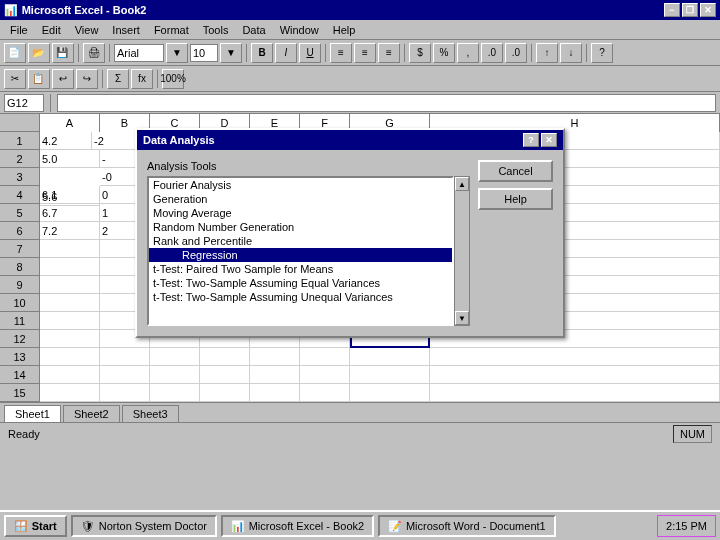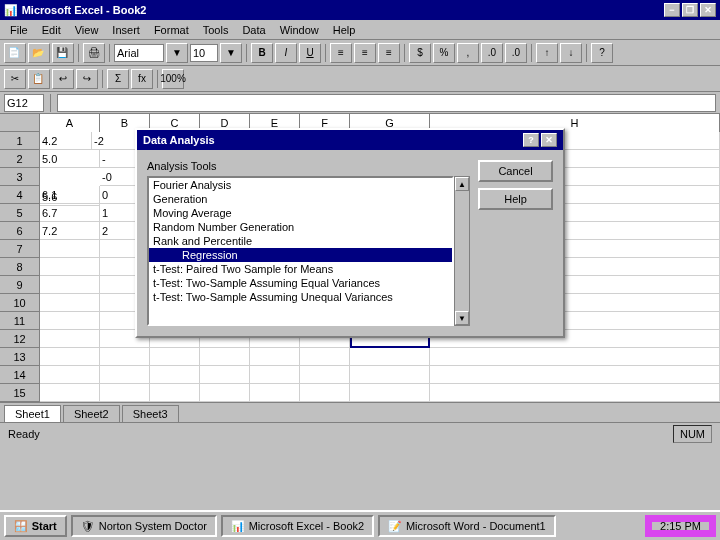--- a/index.html
+++ b/index.html
@@ -260,21 +260,21 @@
       font-size: 11px;
       display: flex;
       align-items: center;
       gap: 4px;
       cursor: pointer;
       min-width: 100px;
     }
     .taskbar-time {
       margin-left: auto;
       background: #c0c0c0;
-      border: 7px solid #d946ef;
+      border: 1px solid #d946ef;
       height: 22px;
       padding: 0 8px;
       font-size: 11px;
       display: flex;
       align-items: center;
     }
 
     
     .dialog-overlay {
       position: absolute;

